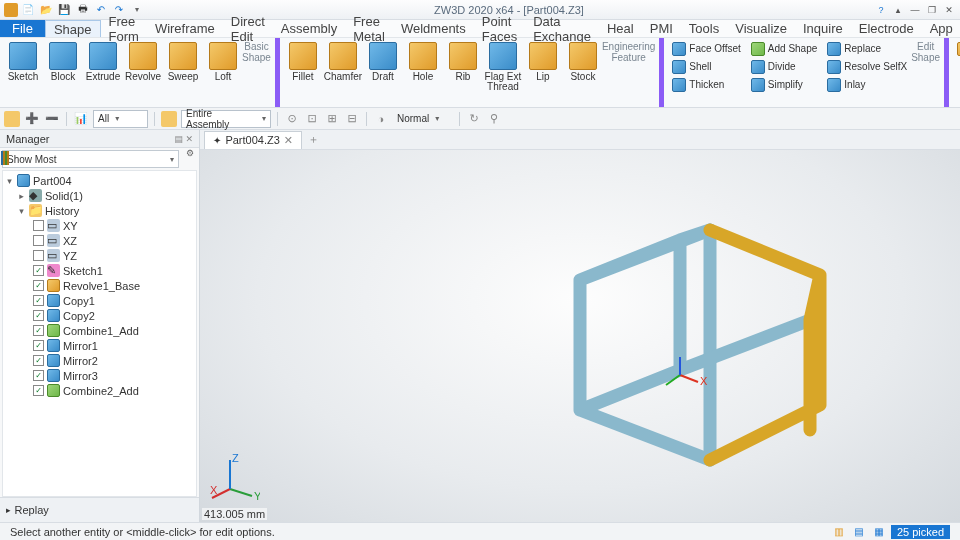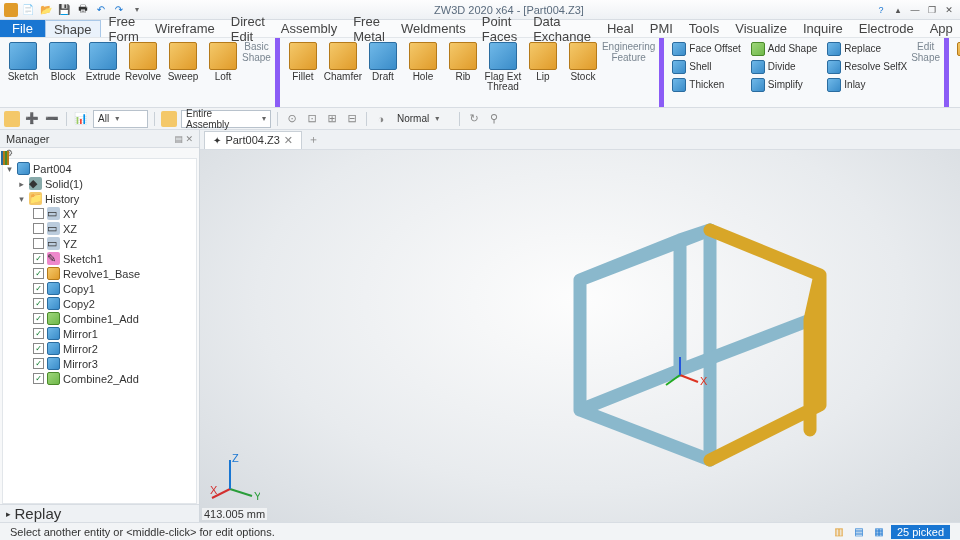--- a/index.html
+++ b/index.html
@@ -38,21 +38,21 @@
 .mgr .hdr{height:18px;background:#eef1f4;border-bottom:1px solid #d8dde3;display:flex;align-items:center;padding:0 6px;font-size:11px}
 .mgr .hdr .cls{margin-left:auto;font-size:9px;color:#888}
 .mgr .combo{height:18px;border:1px solid #c2cad2;background:#fff;margin:2px;display:flex;align-items:center;padding:0 4px;font-size:10px}
 .mgr .combo::after{content:"▾";margin-left:auto;font-size:8px;color:#666}
 .tree{flex:1;overflow:auto;background:#fff;margin:0 2px;border:1px solid #e2e6ea;font-size:11px;padding:2px 0}
 .tree .node{display:flex;align-items:center;height:15px;padding-left:4px;gap:3px}
 .tree .node .exp{width:9px;font-size:9px;color:#666;text-align:center}
 .tree .node .chk{width:11px;height:11px;border:1px solid #888;background:#fff;font-size:8px;line-height:9px;text-align:center;color:#0a7a2a}
 .tree .node .ic{width:13px;height:13px;border-radius:2px}
 .tree .stop{color:#d32f2f;padding-left:24px;height:15px;display:flex;align-items:center}
-.replay{height:18px;border-top:1px solid #d8dde3;display:flex;align-items:center;padding:5px 6px;font-size:15px;background:#eef1f4}
+.replay{height:18px;border-top:1px solid #d8dde3;display:flex;align-items:center;padding:12px 6px;font-size:11px;background:#eef1f4}
 .replay::before{content:"▸";margin-right:4px;font-size:9px}
 .canvas{flex:1;position:relative;display:flex;flex-direction:column}
 .doc-tabs{height:20px;background:#eef1f4;border-bottom:1px solid #d8dde3;display:flex;align-items:center;padding-left:4px}
 .doc-tabs .dtab{background:#fff;border:1px solid #c9d0d7;border-bottom:none;padding:2px 8px;font-size:10px;display:flex;align-items:center;gap:4px}
 .doc-tabs .plus{padding:2px 6px;color:#888}
 .vtoolbar{position:absolute;top:24px;right:8px;height:20px;display:flex;align-items:center;gap:4px;background:rgba(250,251,252,.9);padding:2px 4px;border:1px solid #e2e6ea;border-radius:2px}
 .vtoolbar .ic{width:16px;height:16px;display:inline-flex;align-items:center;justify-content:center;font-size:11px}
 .vtoolbar .sep{width:1px;height:12px;background:#c9d0d7}
 .vtoolbar .combo{height:16px;border:1px solid #c2cad2;background:#fff;padding:0 4px;font-size:10px;display:flex;align-items:center}
 .viewport{flex:1;background:radial-gradient(ellipse at 50% 40%,#fdfdfd 0%,#e8ebee 60%,#d4d9de 100%);position:relative;overflow:hidden}
@@ -262,20 +262,21 @@
   <span class="ic" style="color:#888">⚲</span>
 </div>
 
 <div class="main">
   <div class="mgr">
     <div class="hdr">
         <span>Manager</span>
         <span class="cls">▤ ✕</span>
       </div>
     <div style="display:flex">
+      <div class="combo" style="flex:1">Show Most</div>
       <span style="width:18px;text-align:center;font-size:9px;color:#666">⚙</span>
     </div>
     <div class="tree">
       <div class="node" style="padding-left:2px">
           <span class="exp">▾</span>
           <span class="ic cube3d"></span>
           <span>Part004</span>
         </div>
       <div class="node" style="padding-left:14px">
           <span class="exp">▸</span>

